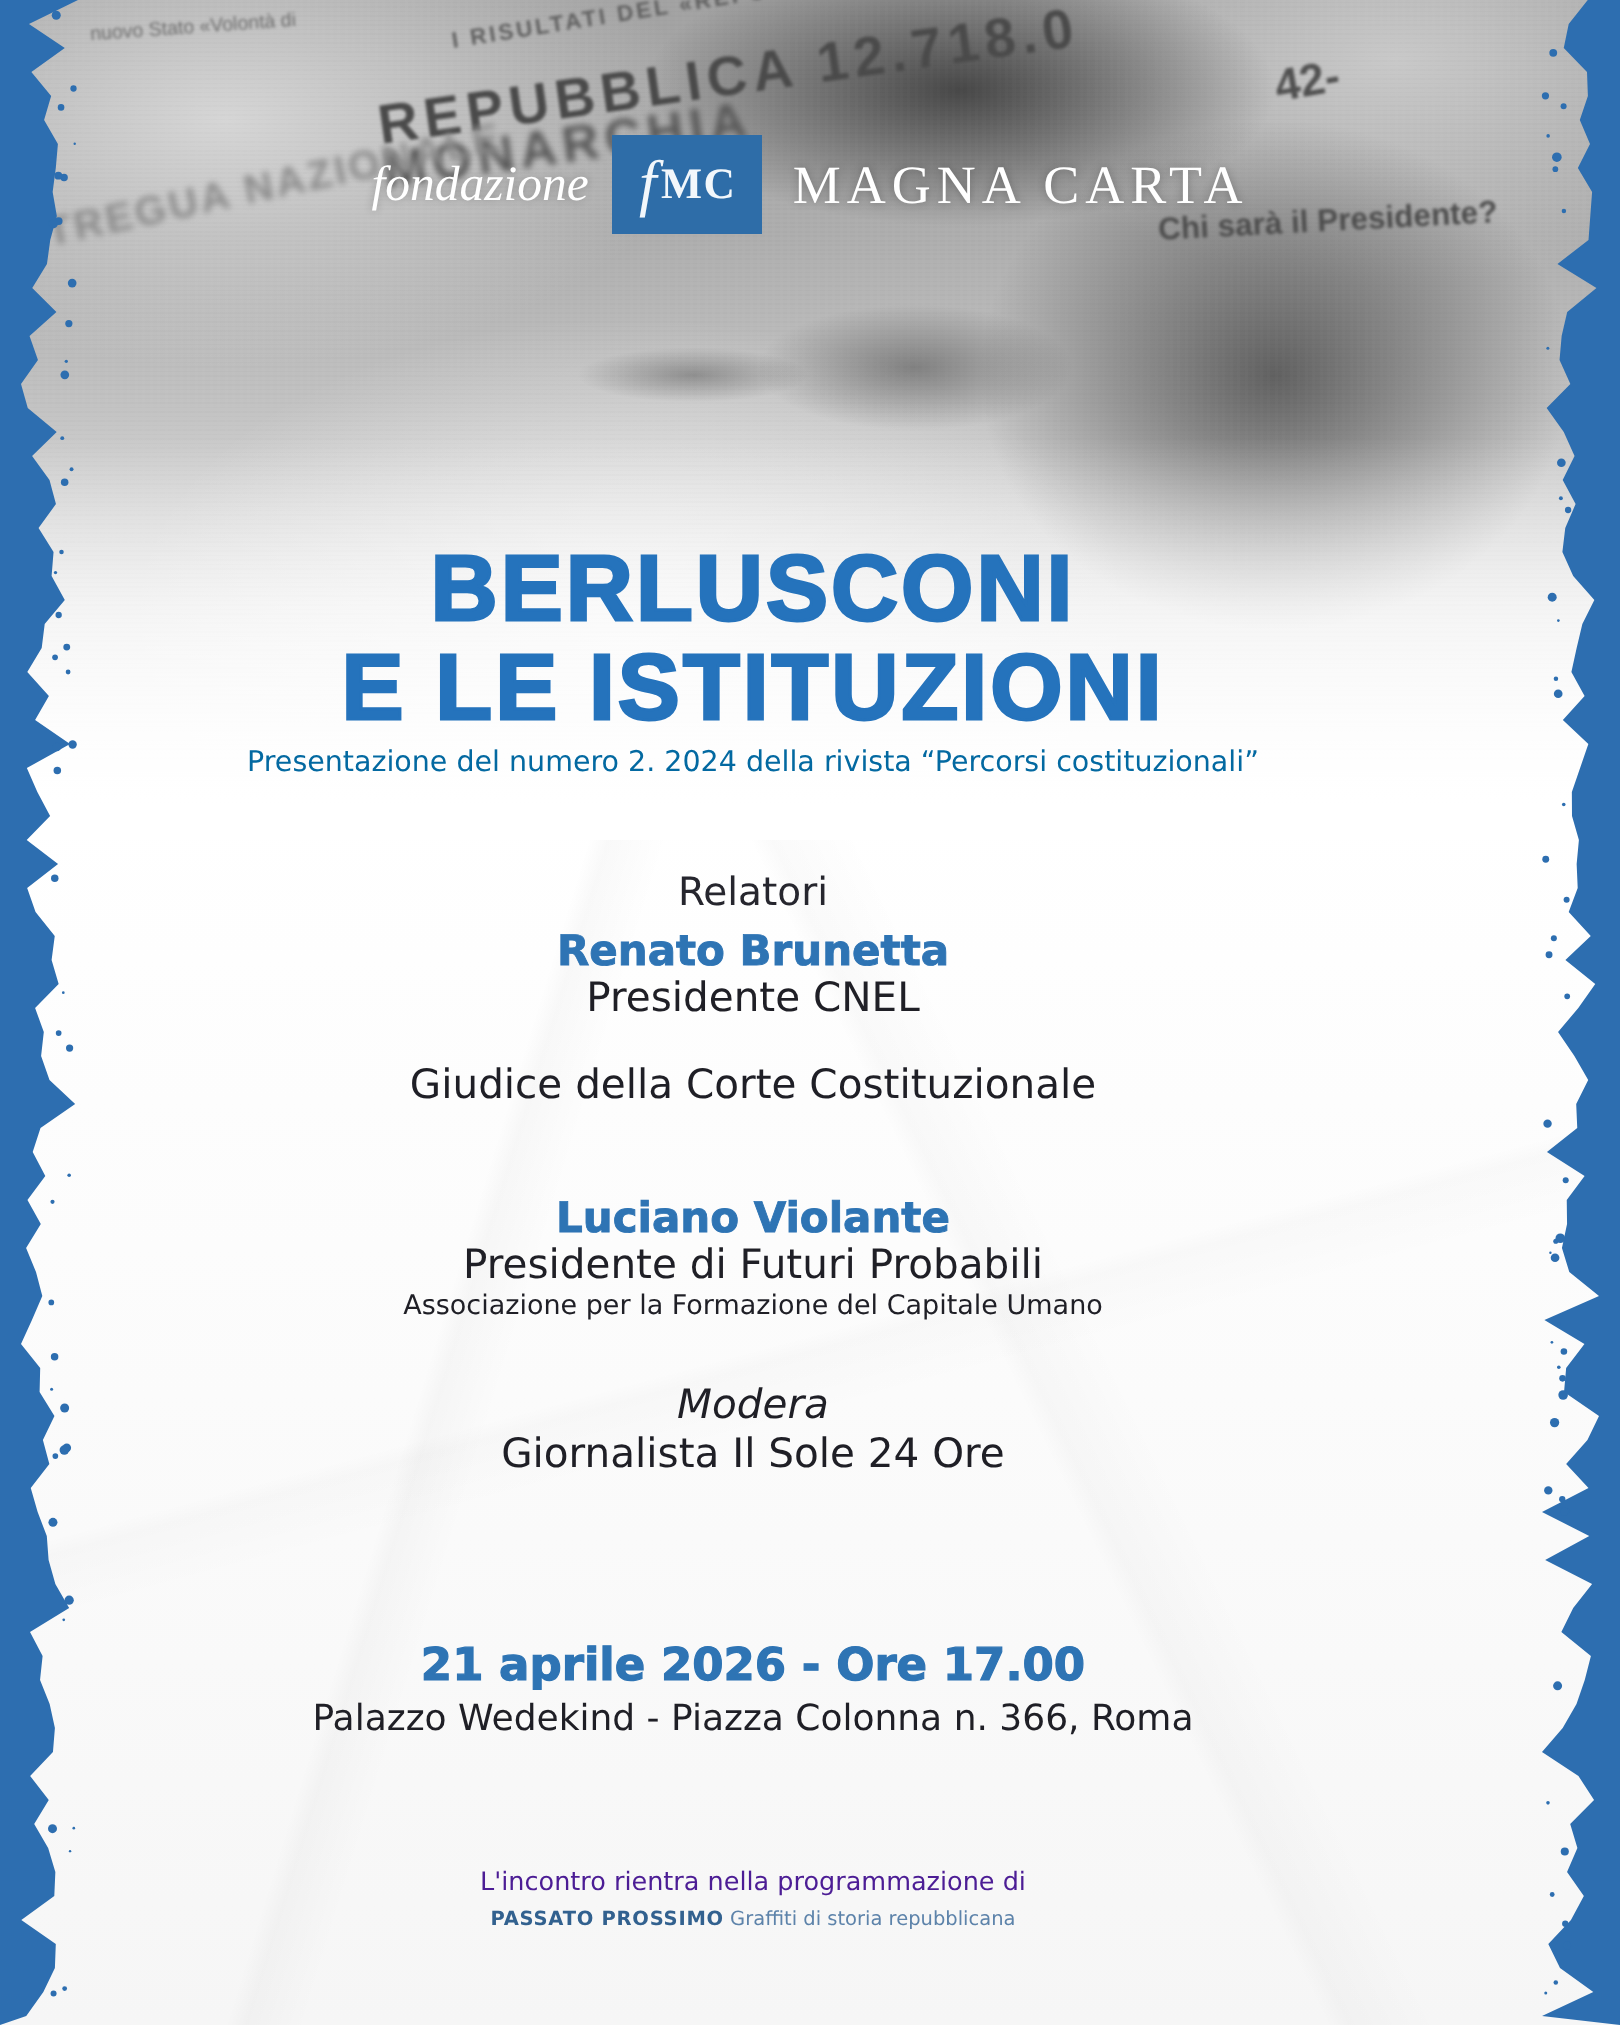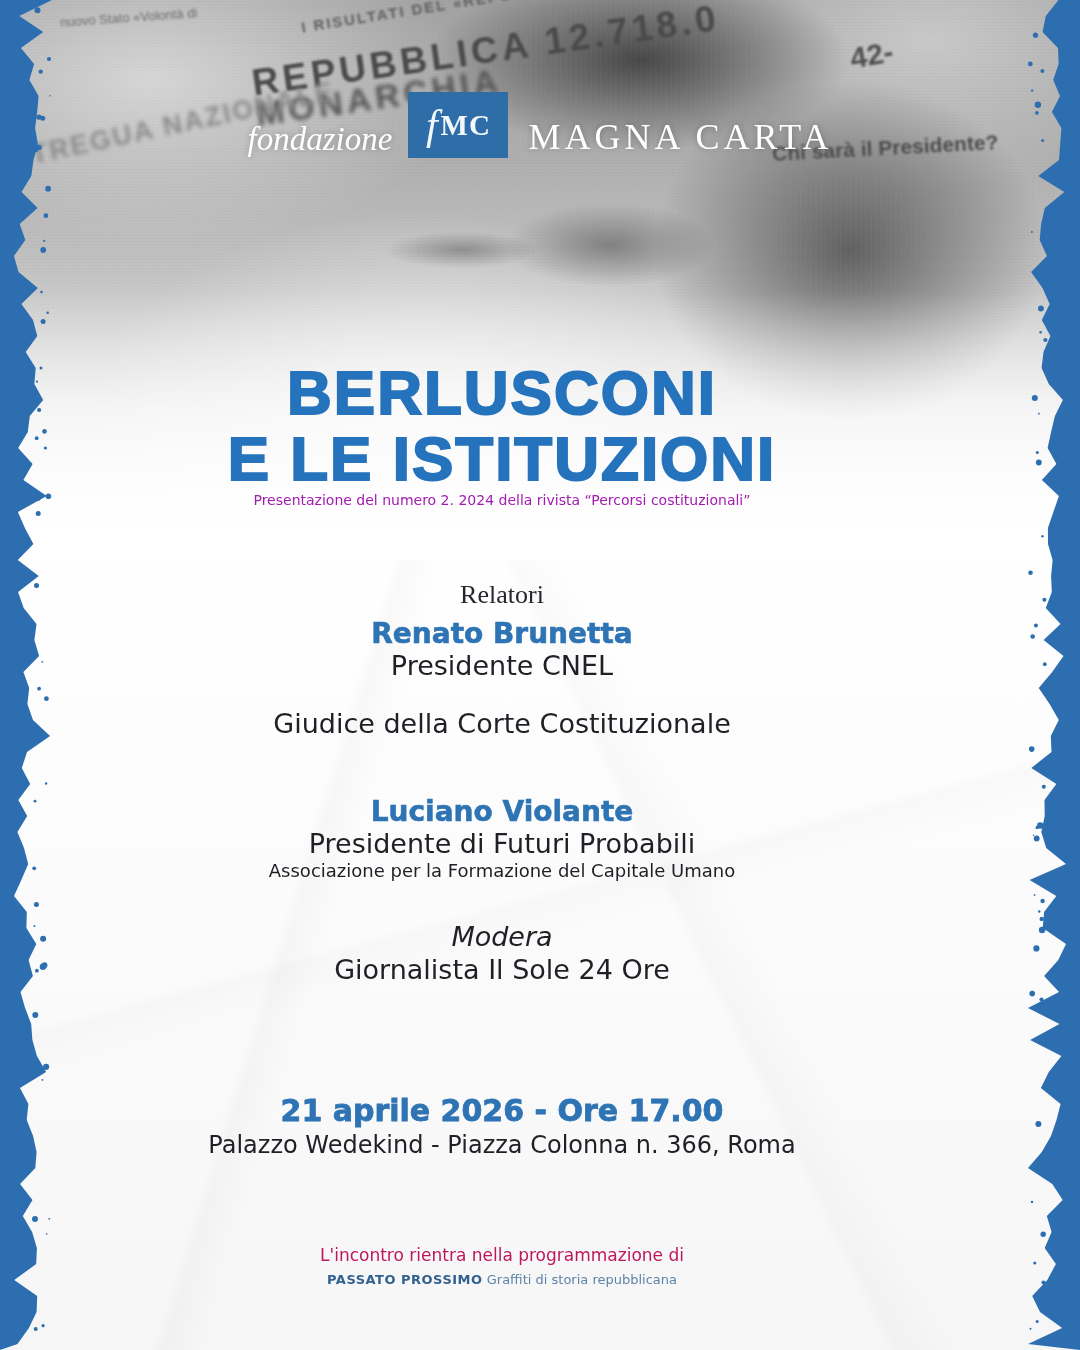--- a/index.html
+++ b/index.html
@@ -51,21 +51,21 @@
       linear-gradient(165deg, transparent 45%, rgba(0,0,0,.015) 46%, transparent 50%),
       linear-gradient(180deg,#ffffff 0%,#fafafa 60%,#f6f6f6 100%);
   }
   
   .torn{position:absolute;top:0;height:1350px;width:60px;z-index:6;}
   .torn.left{left:0;}
   .torn.right{right:0;}
   
   .brand{
     position:absolute;left:0;top:88px;width:1080px;height:70px;z-index:5;
-    display:flex;align-items:flex-end;justify-content:center;color:#ffffff;
+    display:flex;align-items:center;justify-content:center;color:#ffffff;
   }
   .brand .fond{
     font-family:"Liberation Serif", serif;font-style:italic;font-size:33px;
     margin-right:16px;text-shadow:0 0 6px rgba(0,0,0,.25);
   }
   .brand .mark{
     width:100px;height:66px;background:#2e6da8;display:flex;align-items:center;
     justify-content:center;font-family:"Liberation Serif", serif;color:#f2f7fb;
   }
   .brand .mark .mf{font-style:italic;font-size:42px;margin-right:3px;}
@@ -74,39 +74,39 @@
     font-family:"Liberation Serif", serif;font-size:36px;letter-spacing:4px;
     margin-left:20px;text-shadow:0 0 6px rgba(0,0,0,.25);
   }
   
   .txt{position:absolute;left:0;width:1004px;text-align:center;z-index:5;color:#1f1f26;}
   .title{
     top:318px;font-family:"Liberation Sans", sans-serif;font-weight:bold;
     font-size:62px;line-height:66px;letter-spacing:2px;color:#2573bc;
     -webkit-text-stroke:2px #2573bc;
   }
-  .subtitle{top:478px;font-size:14px;color:#a21caf;}
-  .relatori{top:554px;font-size:26px;color:#26262e;font-family:Liberation Serif, serif;}
+  .subtitle{top:478px;font-size:19px;color:#0369a1;}
+  .relatori{top:554px;font-size:26px;color:#26262e;}
   .speaker .name,.mod-name{
     font-size:28px;font-weight:bold;color:#2e74b4;-webkit-text-stroke:.6px #2e74b4;
     line-height:32px;
   }
   .speaker .role,.mod-role{font-size:27px;line-height:31px;color:#1f1f26;}
   .speaker .role2{font-size:18px;line-height:24px;color:#1f1f26;}
   .sp-1{top:618px;} .sp-2{top:708px;} .sp-3{top:796px;}
   .modera{top:920px;}
   .mod-label{font-style:italic;font-size:27px;line-height:34px;color:#1f1f26;}
   .when{top:1092px;}
   .when .date{
     font-size:30px;font-weight:bold;color:#2e74b4;-webkit-text-stroke:.8px #2e74b4;
     line-height:38px;
   }
   .when .place{font-size:24px;line-height:31px;color:#1f1f26;}
   .footer{top:1244px;}
-  .footer .f1{font-size:17px;line-height:23px;color:#be185d;}
+  .footer .f1{font-size:17px;line-height:23px;color:#4c1d95;}
   .footer .f2{font-size:13px;line-height:26px;}
   .footer .prog{font-weight:bold;color:#32618f;letter-spacing:.5px;}
   .footer .prog-sub{color:#5d83aa;}
 </style>
 </head>
 <body>
 
 <div id="poster">
 
   <div class="photo">

